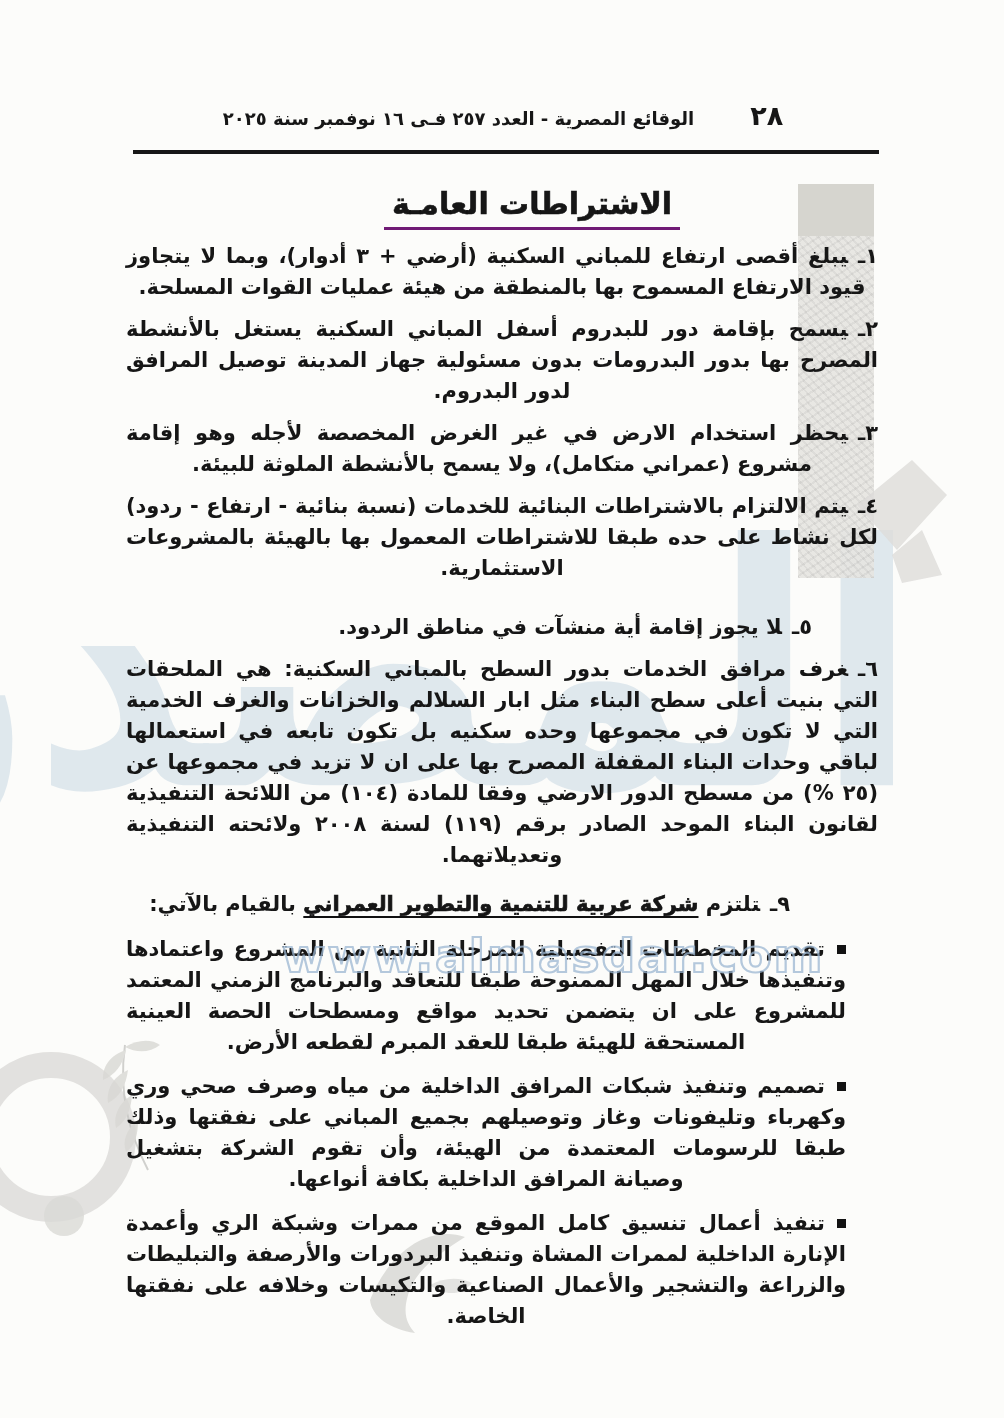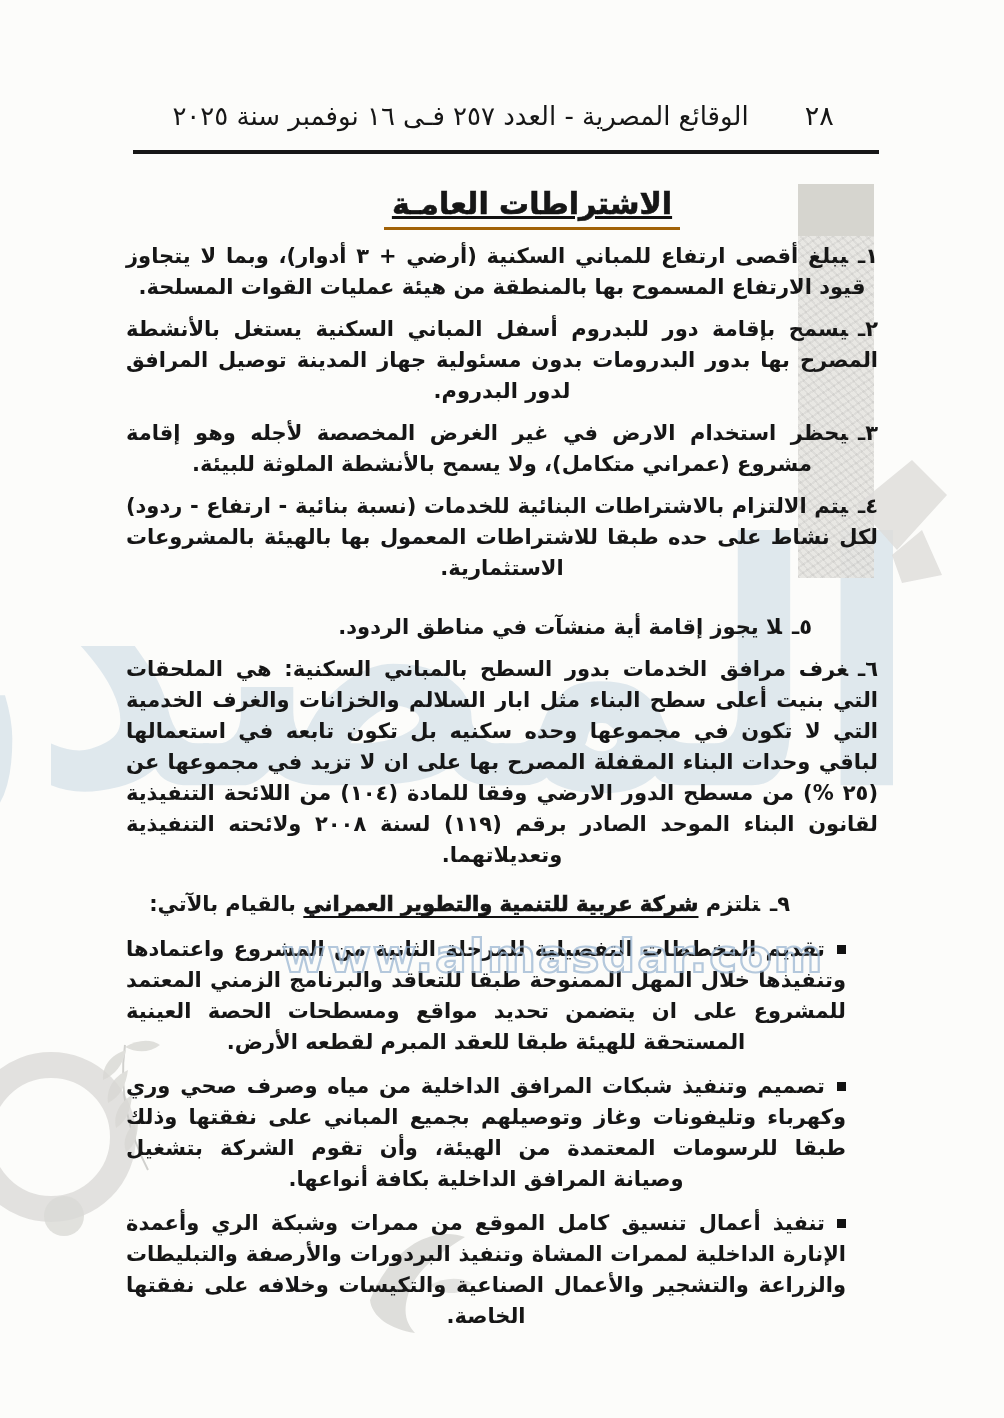--- a/index.html
+++ b/index.html
@@ -16,28 +16,28 @@
               repeating-linear-gradient(47deg,rgba(0,0,0,.05) 0 2px,rgba(0,0,0,0) 2px 6px),
               repeating-linear-gradient(-33deg,rgba(0,0,0,.05) 0 2px,rgba(0,0,0,0) 2px 7px);}
   .wm-ring{top:1052px;left:-34px;width:118px;height:118px;border:26px solid #d9d8d5;border-radius:50%;opacity:.75;}
   .wm-dot{top:1196px;left:44px;width:40px;height:40px;background:#dad9d6;border-radius:50%;opacity:.8;}
   .wm-url{top:928px;left:282px;width:430px;direction:ltr;font-size:47px;font-weight:700;letter-spacing:2px;
           color:rgba(255,255,255,0);-webkit-text-stroke:2.2px #9cb7d2;opacity:.75;z-index:2;white-space:nowrap;text-align:center;}
 
   
   .header{position:absolute;top:100px;left:128px;right:126px;direction:rtl;
           display:flex;justify-content:center;align-items:baseline;gap:56px;z-index:1;}
-  .page-number{font-size:27px;font-weight:400;}
-  .header-title{font-size:26px;font-weight:400;white-space:nowrap;}
+  .page-number{font-size:27px;font-weight:700;}
+  .header-title{font-size:18px;font-weight:700;white-space:nowrap;}
   .rule{position:absolute;top:150px;left:133px;right:125px;height:4px;background:#171717;z-index:1;}
 
   
   .title-row{position:absolute;top:186px;left:60px;right:0;text-align:center;z-index:1;}
   .section-title{display:inline-block;font-size:30px;font-weight:900;direction:rtl;
-                 border-bottom:3px solid #a16207;padding:0 8px 6px;letter-spacing:-1px;text-decoration:underline;
+                 border-bottom:3px solid #701a75;padding:0 8px 6px;letter-spacing:-1px;
                  -webkit-text-stroke:.6px #111;}
 
   
   .body{position:absolute;top:241px;right:126px;width:752px;direction:rtl;z-index:1;
         font-size:21px;line-height:31px;font-weight:700;}
   .item{margin-bottom:11px;text-align:justify;text-align-last:center;}
   .item .num{padding-left:10px;}
   .item-5{text-align:right;text-align-last:right;padding-right:66px;margin-top:28px;}
   .item-9{text-align:center;text-align-last:right;padding-right:88px;margin-top:18px;}
   .company{text-decoration:underline;text-decoration-thickness:2px;text-underline-offset:5px;

